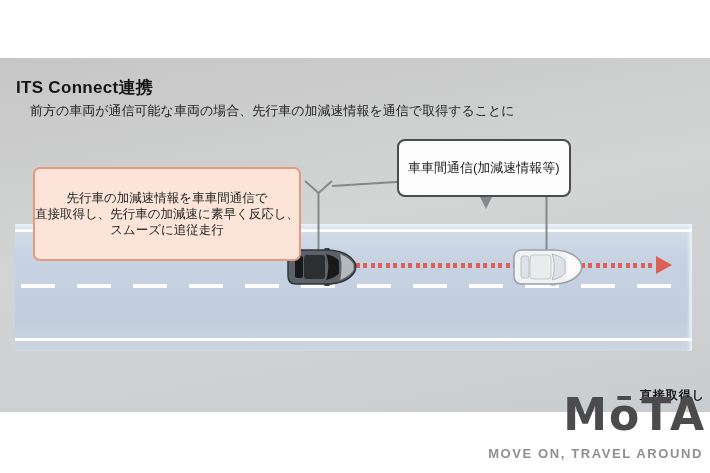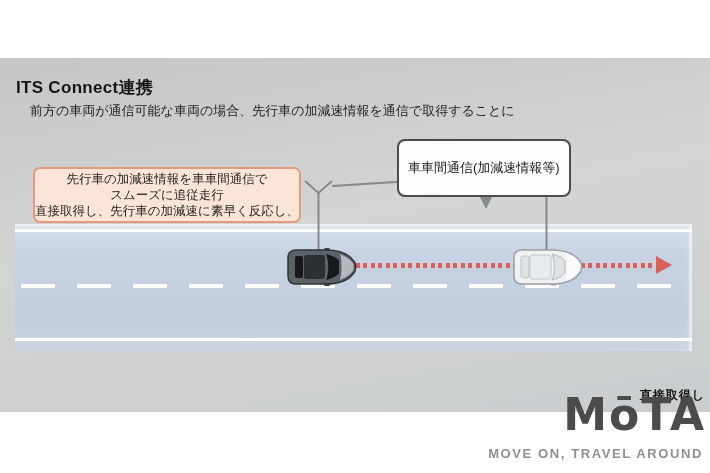--- a/index.html
+++ b/index.html
@@ -21,21 +21,21 @@
     color:#242424;
   }
   .v2v-callout {
     position:absolute; left:397px; top:139px; background:#fdfdfd;
     border:2px solid #4c4c4c; border-radius:8px; padding:18px 9px;
     font-size:13px; color:#1b1b1b; white-space:nowrap;
   }
   .note-box {
     position:absolute; left:33px; top:167px; width:268px; background:#fce5d8;
     border:2px solid #e29b7c; border-radius:7px; text-align:center;
-    font-size:12.5px; line-height:16px; padding:2px 0; color:#242424;
+    font-size:12.5px; line-height:16px; padding:21px 0; color:#242424;
   }
   .road {
     position:absolute; left:15px; top:224px; width:677px; height:127px;
     background:linear-gradient(180deg,#eff3f8 0px,#d4dee9 5px,#c7d3e2 30px,
       #c2cedd 95px,#ccd6e2 127px);
     box-shadow:inset -4px 0 3px -1px rgba(240,245,250,.8);
   }
   .edge-line { position:absolute; left:0; right:0; height:3px; background:#fefefe; }
   .edge-top { top:5px; }
   .edge-bottom { top:114px; }
@@ -121,21 +121,21 @@
     <path d="M56,7 C63,10 67,13 69.5,17 L69.5,23 C67,27 63,30 56,33 C58,26 58,14 56,7 Z" fill="#fbfbfc"></path>
     <path d="M42,7 C50,9 54,12 55,14 L55,26 C54,28 50,31 42,33 C45,26 45,14 42,7 Z" fill="#dde2e6" stroke="#b4babf" stroke-width="1"></path>
     <rect x="20" y="8" width="21" height="24" rx="3" fill="#e9eced" stroke="#c2c8cc" stroke-width="1"></rect>
     <rect x="11" y="9" width="8" height="22" rx="2" fill="#dde2e6" stroke="#bcc2c7" stroke-width="1"></rect>
   </svg>
 
   <div class="v2v-callout">車車間通信(加減速情報等)</div>
 
   <div class="note-box">
     <span style="display:block">先行車の加減速情報を車車間通信で</span>
+    <span style="display:block">直接取得し、先行車の加減速に素早く反応し、</span>
     <span style="display:block">スムーズに追従走行</span>
-    <span style="display:block">直接取得し、先行車の加減速に素早く反応し、</span>
   </div>
 
   <div class="caption">直接取得し</div>
   <div class="logo">MōTA</div>
   <div class="tagline">MOVE ON, TRAVEL AROUND</div>
 
 </div>
 
 </body></html>

